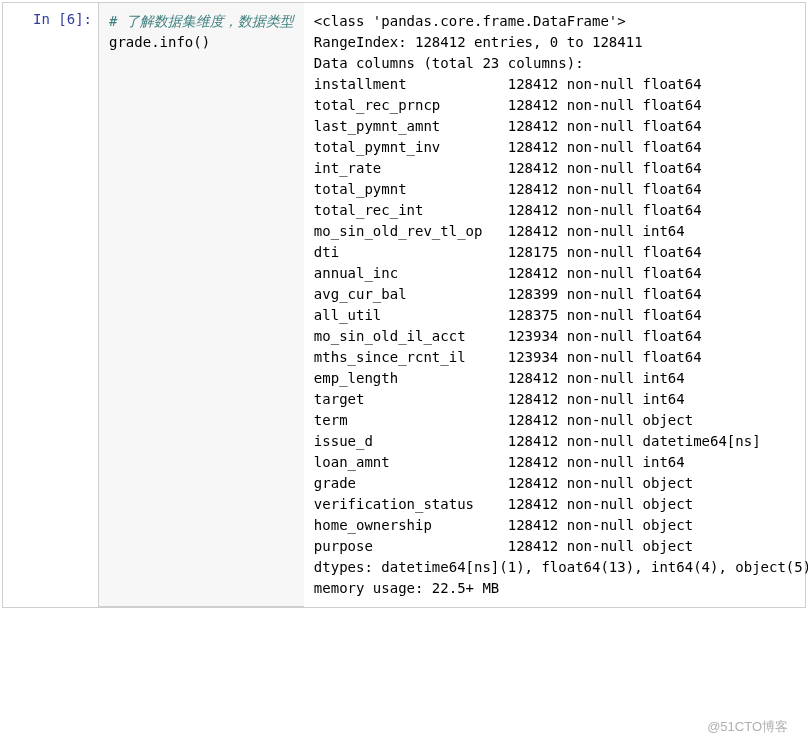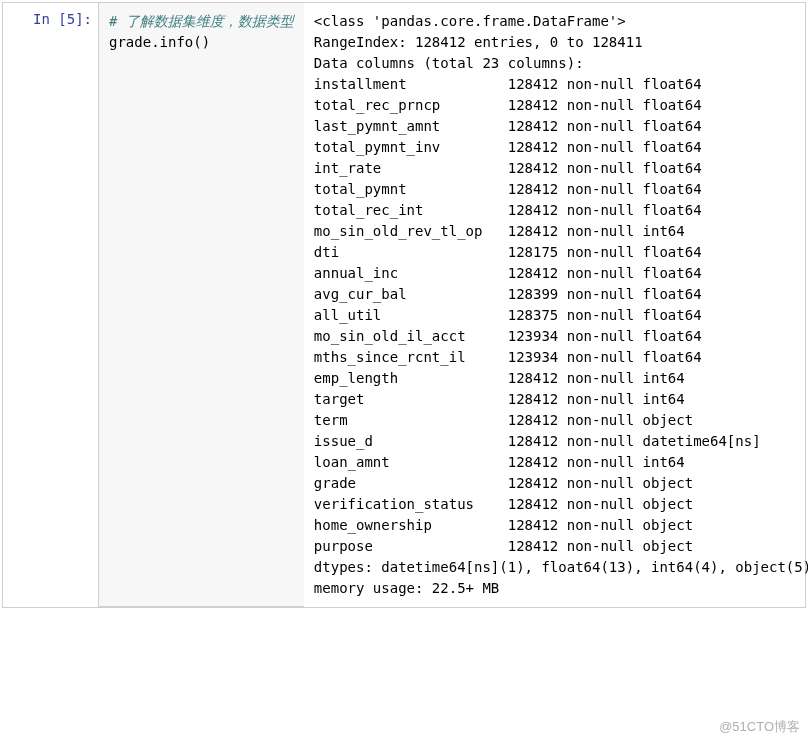--- a/index.html
+++ b/index.html
@@ -61,32 +61,32 @@
       line-height: 1.5;
       color: #000000;
       white-space: pre;
     }
     .output-line {
       white-space: pre;
     }
     .watermark {
       position: absolute;
       bottom: 4px;
-      right: 8px;
+      right: 20px;
       color: #b0b0b0;
       font-size: 13px;
       font-family: "Microsoft YaHei", sans-serif;
     }
   </style>
 </head>
 <body>
 
 <div class="cell-container">
   <div class="prompt-area">
-    <span>In  [5]:</span>
+    <span>In  [6]:</span>
   </div>
   <div class="content-area">
     <div class="code-cell" id="code-cell">
         <div class="code-line"><span class="comment"># 了解数据集维度，数据类型</span></div>
         <div class="code-line"><span class="code-text">grade.info()</span></div>
       </div>
     <div class="output-cell" id="output-cell"><div class="output-line">&lt;class 'pandas.core.frame.DataFrame'&gt;</div><div class="output-line">RangeIndex: 128412 entries, 0 to 128411</div><div class="output-line">Data columns (total 23 columns):</div><div class="output-line">installment            128412 non-null float64</div><div class="output-line">total_rec_prncp        128412 non-null float64</div><div class="output-line">last_pymnt_amnt        128412 non-null float64</div><div class="output-line">total_pymnt_inv        128412 non-null float64</div><div class="output-line">int_rate               128412 non-null float64</div><div class="output-line">total_pymnt            128412 non-null float64</div><div class="output-line">total_rec_int          128412 non-null float64</div><div class="output-line">mo_sin_old_rev_tl_op   128412 non-null int64</div><div class="output-line">dti                    128175 non-null float64</div><div class="output-line">annual_inc             128412 non-null float64</div><div class="output-line">avg_cur_bal            128399 non-null float64</div><div class="output-line">all_util               128375 non-null float64</div><div class="output-line">mo_sin_old_il_acct     123934 non-null float64</div><div class="output-line">mths_since_rcnt_il     123934 non-null float64</div><div class="output-line">emp_length             128412 non-null int64</div><div class="output-line">target                 128412 non-null int64</div><div class="output-line">term                   128412 non-null object</div><div class="output-line">issue_d                128412 non-null datetime64[ns]</div><div class="output-line">loan_amnt              128412 non-null int64</div><div class="output-line">grade                  128412 non-null object</div><div class="output-line">verification_status    128412 non-null object</div><div class="output-line">home_ownership         128412 non-null object</div><div class="output-line">purpose                128412 non-null object</div><div class="output-line">dtypes: datetime64[ns](1), float64(13), int64(4), object(5)</div><div class="output-line">memory usage: 22.5+ MB</div></div>
   </div>
 </div>
 

